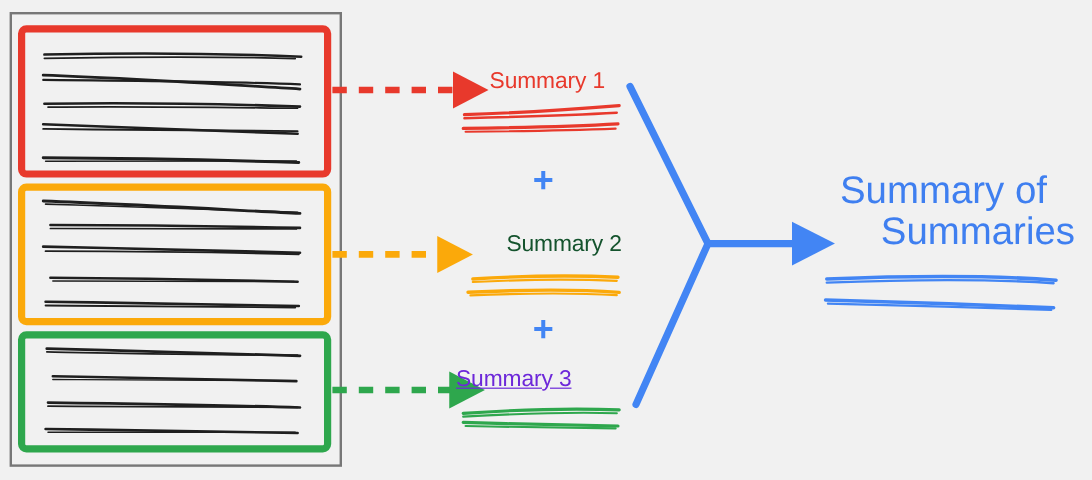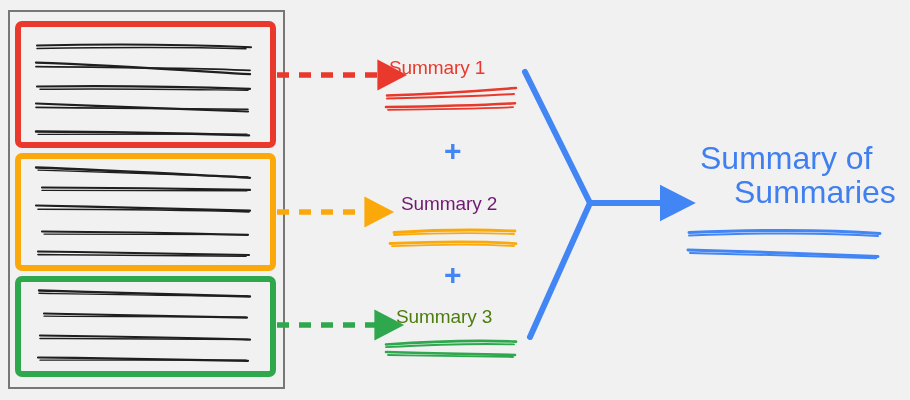--- a/index.html
+++ b/index.html
@@ -142,25 +142,25 @@
     <line x1="588" y1="203" x2="667" y2="203" stroke="#4285f4" stroke-width="6" stroke-linecap="butt" marker-end="url(#ah-blue)"></line>
 
     <g stroke="#4285f4" fill="none" stroke-linecap="round">
       <path d="M689,232.5 C742,230.4 820,229.0 880,233.5" stroke-width="3.0"></path>
       <path d="M689,235.5 C744,233.4 822,232.2 878,236.0" stroke-width="2.0"></path>
       <path d="M688,250.0 C742,251.4 820,254.0 878,256.5" stroke-width="3.0"></path>
       <path d="M690,253.0 C744,254.2 820,256.4 876,258.2" stroke-width="2.0"></path>
     </g>
   </svg>
 
-  <div class="doc-label" style="left:389px; top:57px; color:#e8392c;">Summary 1</div>
+  <div class="doc-label" style="left:408px; top:57px; color:#e8392c;">Summary 1</div>
 
-  <div class="doc-label" style="left:401px; top:193px; color:#701a75;">Summary 2</div>
+  <div class="doc-label" style="left:422px; top:193px; color:#14532d;">Summary 2</div>
 
-  <div class="doc-label" style="left:396px; top:306px; color:#4d7c0f;">Summary 3</div>
+  <div class="doc-label" style="left:380px; top:306px; color:#6d28d9;text-decoration:underline;">Summary 3</div>
 
   <div class="doc-label" style="left:444px; top:134px; color:#4285f4; font-size:30px; font-weight:700;">+</div>
 
   <div class="doc-label" style="left:444px; top:258px; color:#4285f4; font-size:30px; font-weight:700;">+</div>
 
   <div class="final-label" style="left:700px; top:139px; width:180px;">Summary of</div>
 
   <div class="final-label" style="left:734px; top:173px; width:180px;">Summaries</div>
 
 </div>

